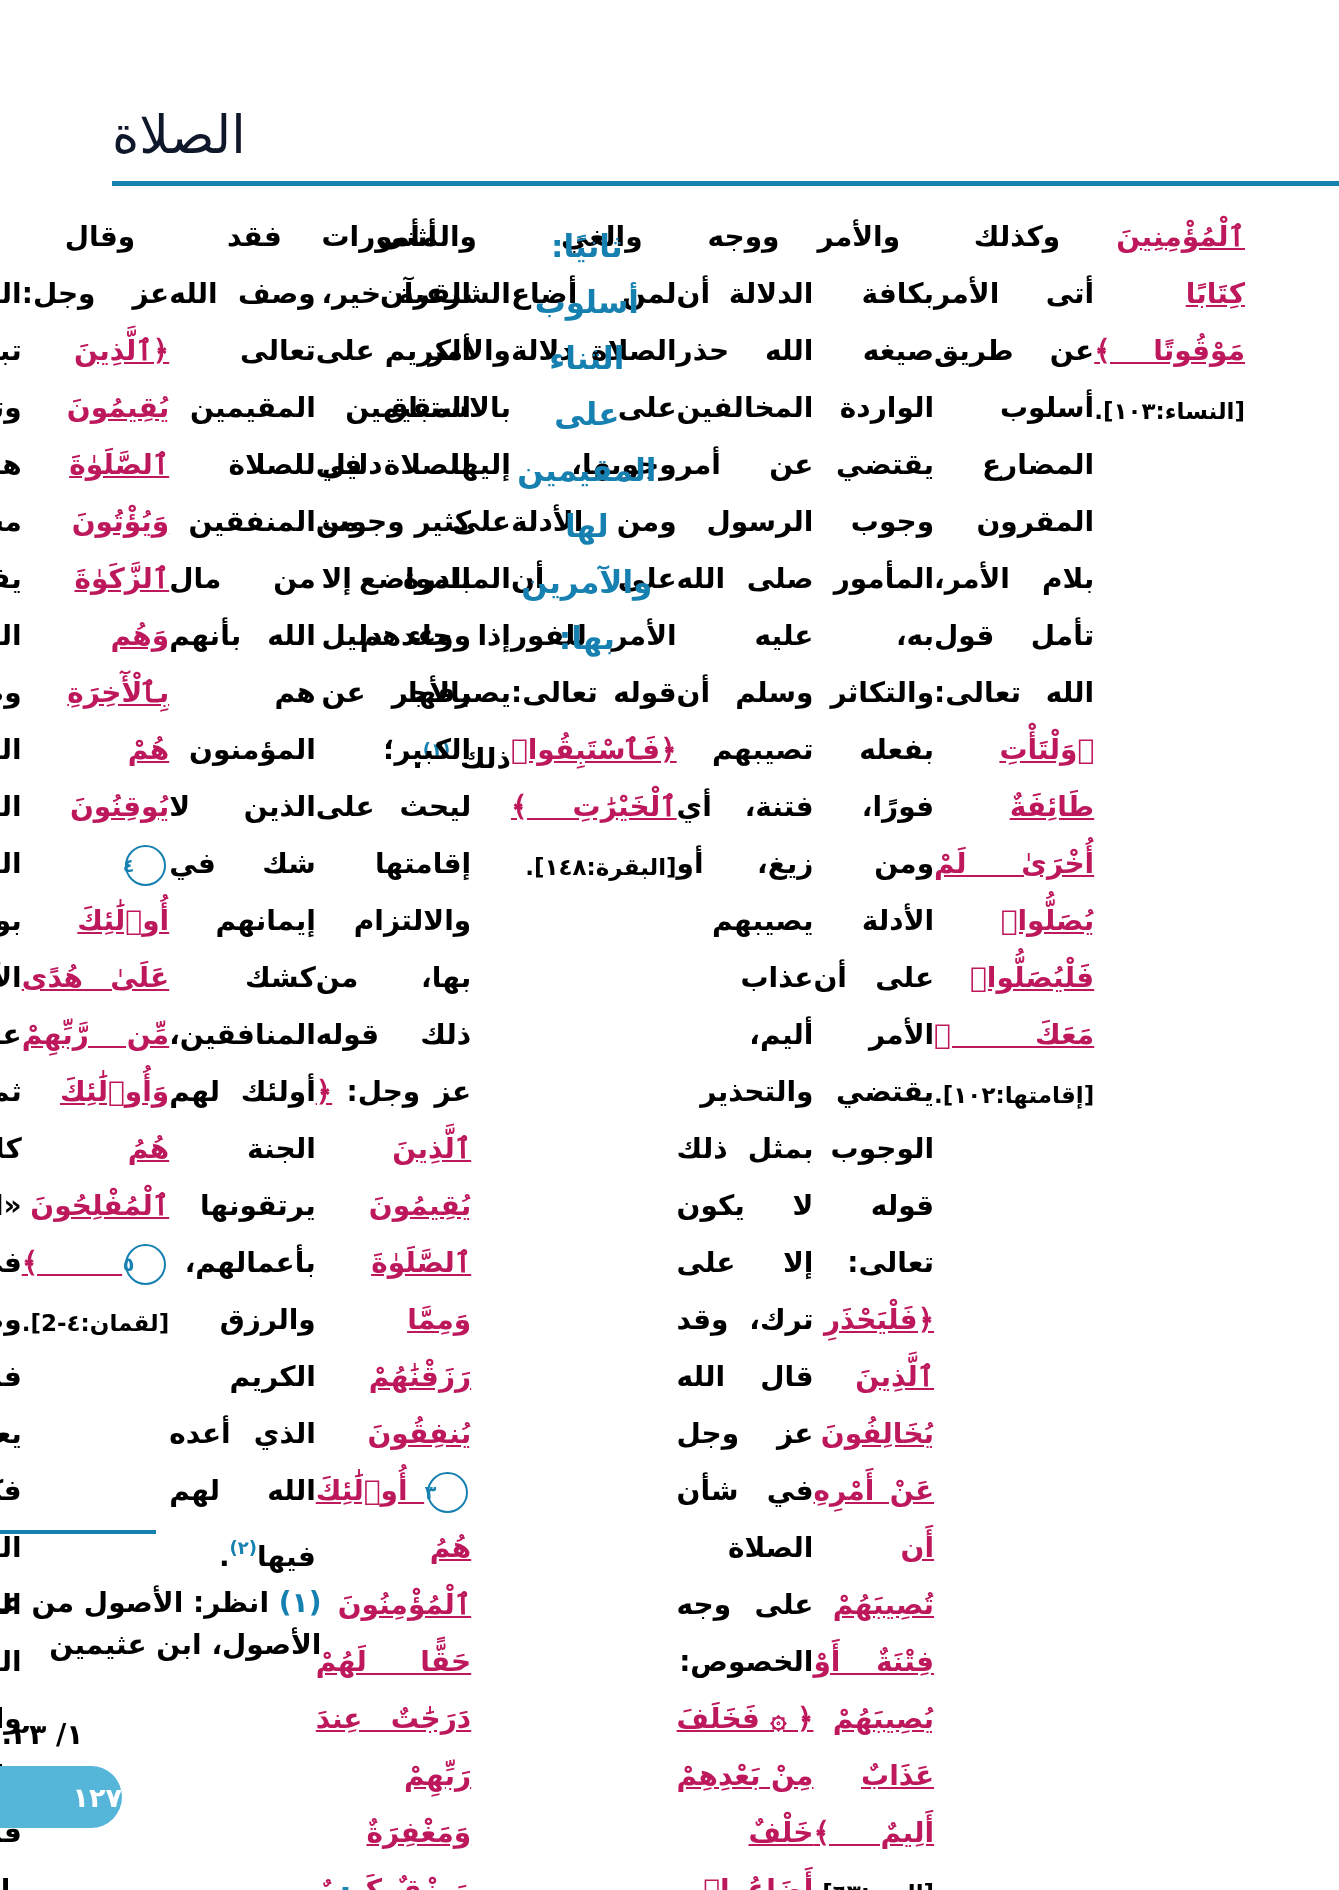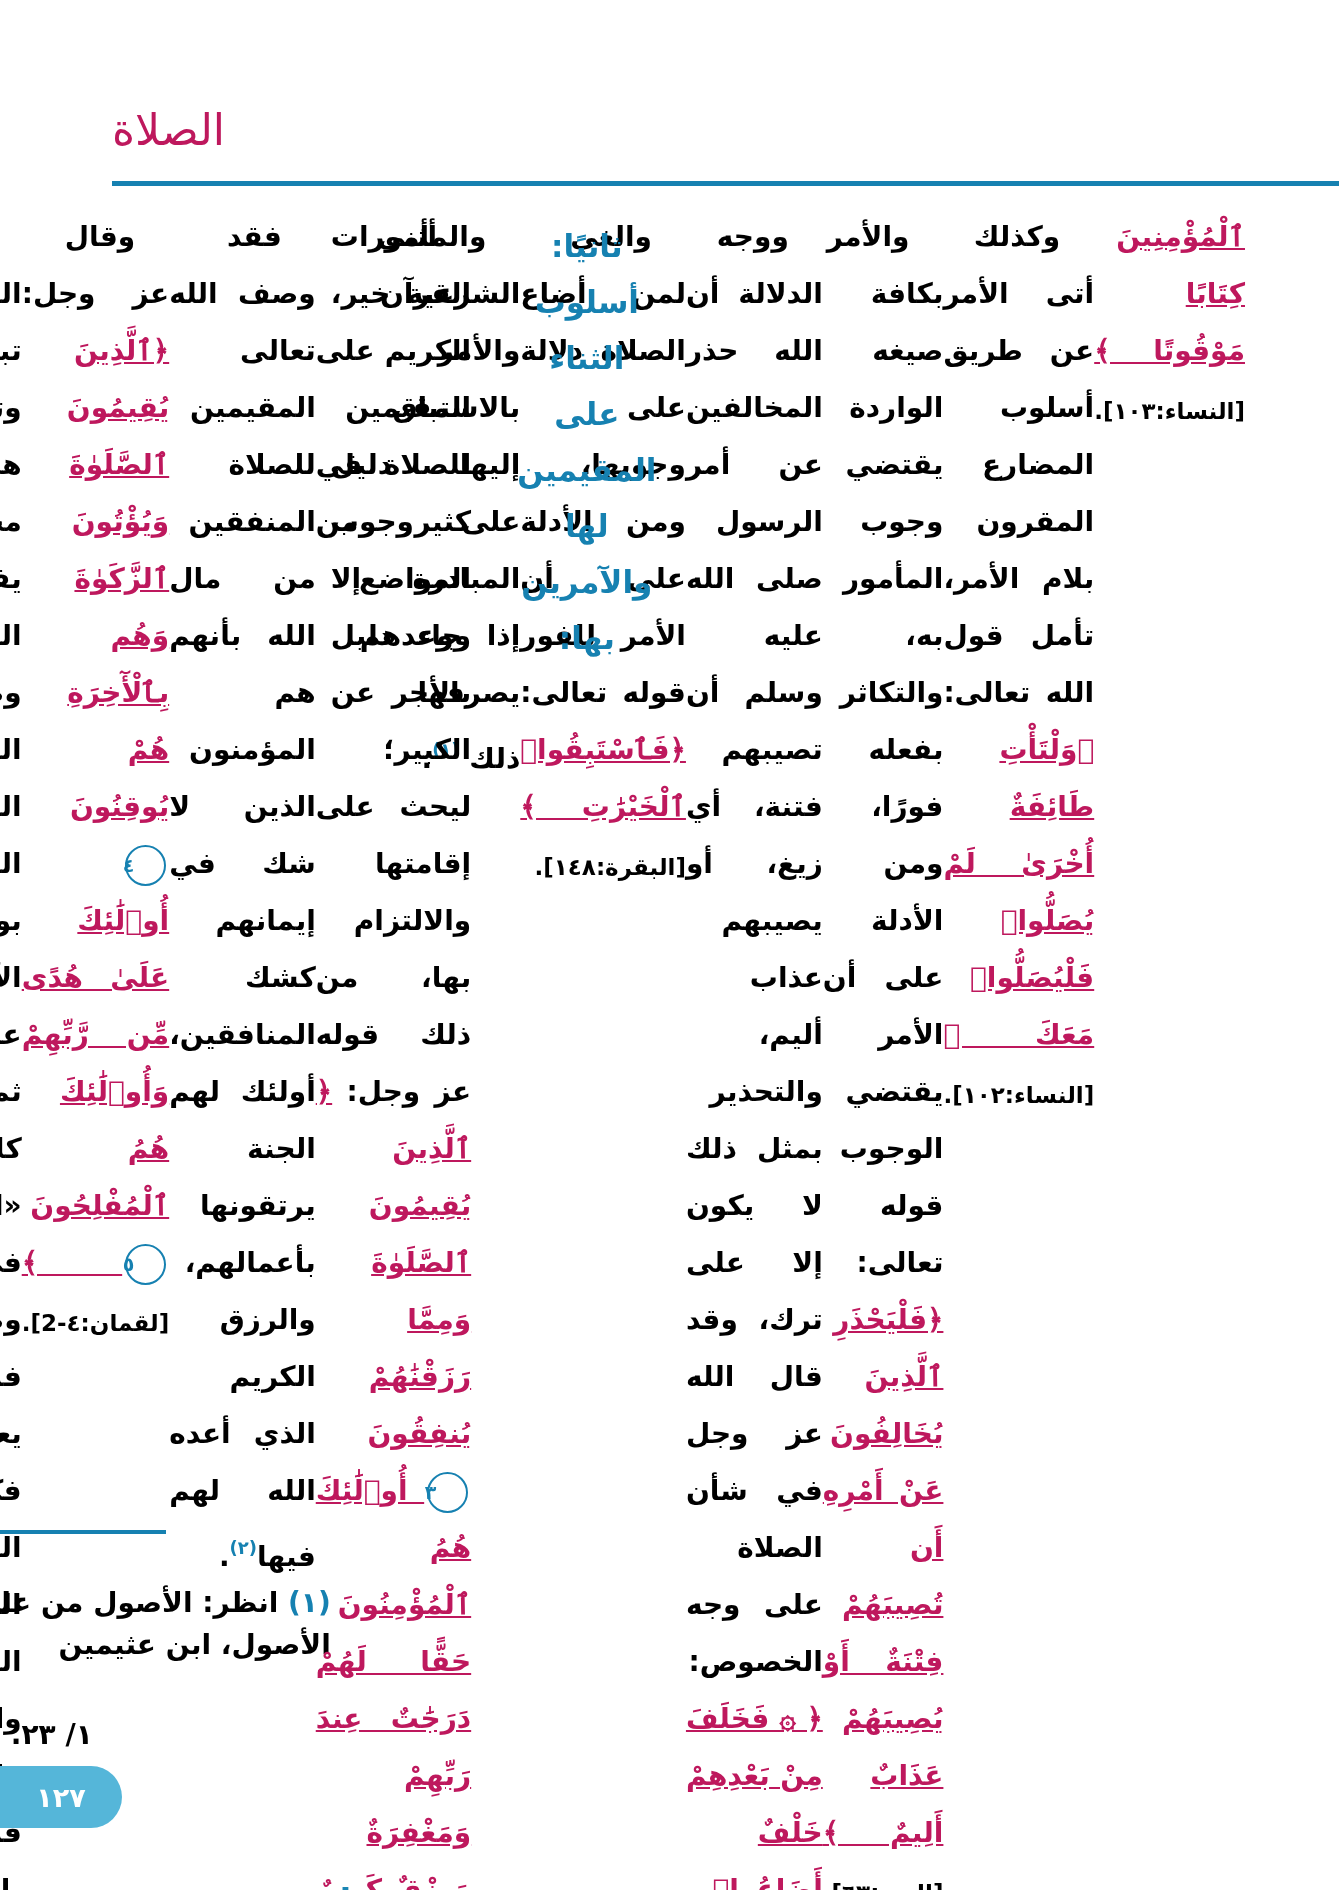--- a/index.html
+++ b/index.html
@@ -2,22 +2,22 @@
 <html lang="ar" dir="rtl"><head>
 <meta charset="utf-8">
 <style>
   html,body{margin:0;padding:0;background:#e8e8e8;}
   .page{
     position:relative;width:1339px;height:1890px;background:#ffffff;
     direction:rtl;overflow:hidden;margin:0 auto;
     font-family:"DejaVu Sans","Liberation Sans",sans-serif;color:#000;
   }
   .header-title{
-    position:absolute;top:104px;left:112px;font-size:44px;line-height:1.2;
-    color:#be185d;font-weight:400;
+    position:absolute;top:104px;left:112px;font-size:52px;line-height:1.2;
+    color:#0f172a;font-weight:400;
   }
   .header-rule{position:absolute;top:181px;left:112px;right:0;height:5px;background:#1681b1;}
   .columns{position:absolute;top:208px;right:94px;left:94px;display:flex;gap:26px;}
   .col{flex:1 1 0;display:flex;flex-direction:row;height:1548px;min-width:0;}
   p.body{
     margin:0;font-size:28px;line-height:57px;font-weight:700;
     text-align:justify;text-indent:34px;
   }
   p.body.noindent{text-indent:0;}
   .q{color:#be185d;text-decoration:underline;}
@@ -35,21 +35,21 @@
   }
   .footnote{margin-top:auto;padding-top:10px;}
   .fn-sep{height:4px;background:#1681b1;margin-bottom:14px;}
   .fn-sep-r{width:268px;margin-right:165px;}
   .fn-line{font-size:28px;line-height:42px;font-weight:700;text-align:right;margin-top:48px;}
   .fn-indent{padding-right:238px;}
   .fn-m{color:#1681b1;}
   .footer-pill{
     position:absolute;left:0;top:1766px;width:122px;height:62px;
     background:#55b6d9;border-radius:0 31px 31px 0;
-    display:flex;align-items:center;justify-content:center;
+    display:flex;align-items:center;
     color:#ffffff;font-size:27px;font-weight:700;
   }
   .website{
     position:absolute;left:150px;top:1882px;direction:ltr;
     color:#1b86b4;font-size:33px;font-weight:700;letter-spacing:1px;
   }
 </style>
 </head>
 <body>
 
@@ -57,21 +57,21 @@
 
   <div class="header-title">الصلاة</div>
   <div class="header-rule"></div>
 
   <div class="columns">
 
     <div class="col">
 
       <p class="body noindent"><span class="q">ٱلْمُؤْمِنِينَ كِتَابًا مَوْقُوتًا ﴾</span><span class="ref"> [النساء:١٠٣].</span></p>
 
-      <p class="body"><span>وكذلك أتى الأمر عن طريق أسلوب المضارع المقرون بلام الأمر، تأمل قول الله تعالى: </span><span class="q">﴿وَلْتَأْتِ طَائِفَةٌ أُخْرَىٰ لَمْ يُصَلُّوا۟ فَلْيُصَلُّوا۟ مَعَكَ ﴾</span><span class="ref"> [النساء:١٠٢].</span></p>
+      <p class="body"><span>وكذلك أتى الأمر عن طريق أسلوب المضارع المقرون بلام الأمر، تأمل قول الله تعالى: </span><span class="q">﴿وَلْتَأْتِ طَائِفَةٌ أُخْرَىٰ لَمْ يُصَلُّوا۟ فَلْيُصَلُّوا۟ مَعَكَ ﴾</span><span class="ref"> [إقامتها:١٠٢].</span></p>
 
       <p class="body"><span>والأمر بكافة صيغه الواردة يقتضي وجوب المأمور به، والتكاثر بفعله فورًا، ومن الأدلة على أن الأمر يقتضي الوجوب قوله تعالى: </span><span class="q">﴿فَلْيَحْذَرِ ٱلَّذِينَ يُخَالِفُونَ عَنْ أَمْرِهِ أَن تُصِيبَهُمْ فِتْنَةٌ أَوْ يُصِيبَهُمْ عَذَابٌ أَلِيمٌ ﴾</span><span class="ref"> [النور:٦٣].</span></p>
 
       <p class="body"><span>ووجه الدلالة أن الله حذر المخالفين عن أمر الرسول صلى الله عليه وسلم أن تصيبهم فتنة، أي زيغ، أو يصيبهم عذاب أليم، والتحذير بمثل ذلك لا يكون إلا على ترك، وقد قال الله عز وجل في شأن الصلاة على وجه الخصوص: </span><span class="q">﴿ ۞ فَخَلَفَ مِنْ بَعْدِهِمْ خَلْفٌ أَضَاعُوا۟ ٱلصَّلَوٰةَ وَٱتَّبَعُوا۟ ٱلشَّهَوَٰتِ فَسَوْفَ يَلْقَوْنَ غَيًّا </span><span class="ayah">٥٩</span><span class="q"> ﴾</span><span class="ref"> [مريم:٥٩].</span></p>
 
       <p class="body"><span>والغي لمن أضاع الصلاة دلالة على وجوبها، ومن الأدلة على أن الأمر للفور قوله تعالى: </span><span class="q">﴿فَٱسْتَبِقُوا۟ ٱلْخَيْرَٰتِ ﴾</span><span class="ref"> [البقرة:١٤٨].</span></p>
 
       <p class="body"><span>والمأمورات الشرعية خير، والأمر بالاستباق إليها دليل على وجوب المبادرة إلا إذا جاء دليل يصرفها عن ذلك </span><span class="sup-marker">(١)</span><span>.</span></p>
 
       <div class="footnote">

